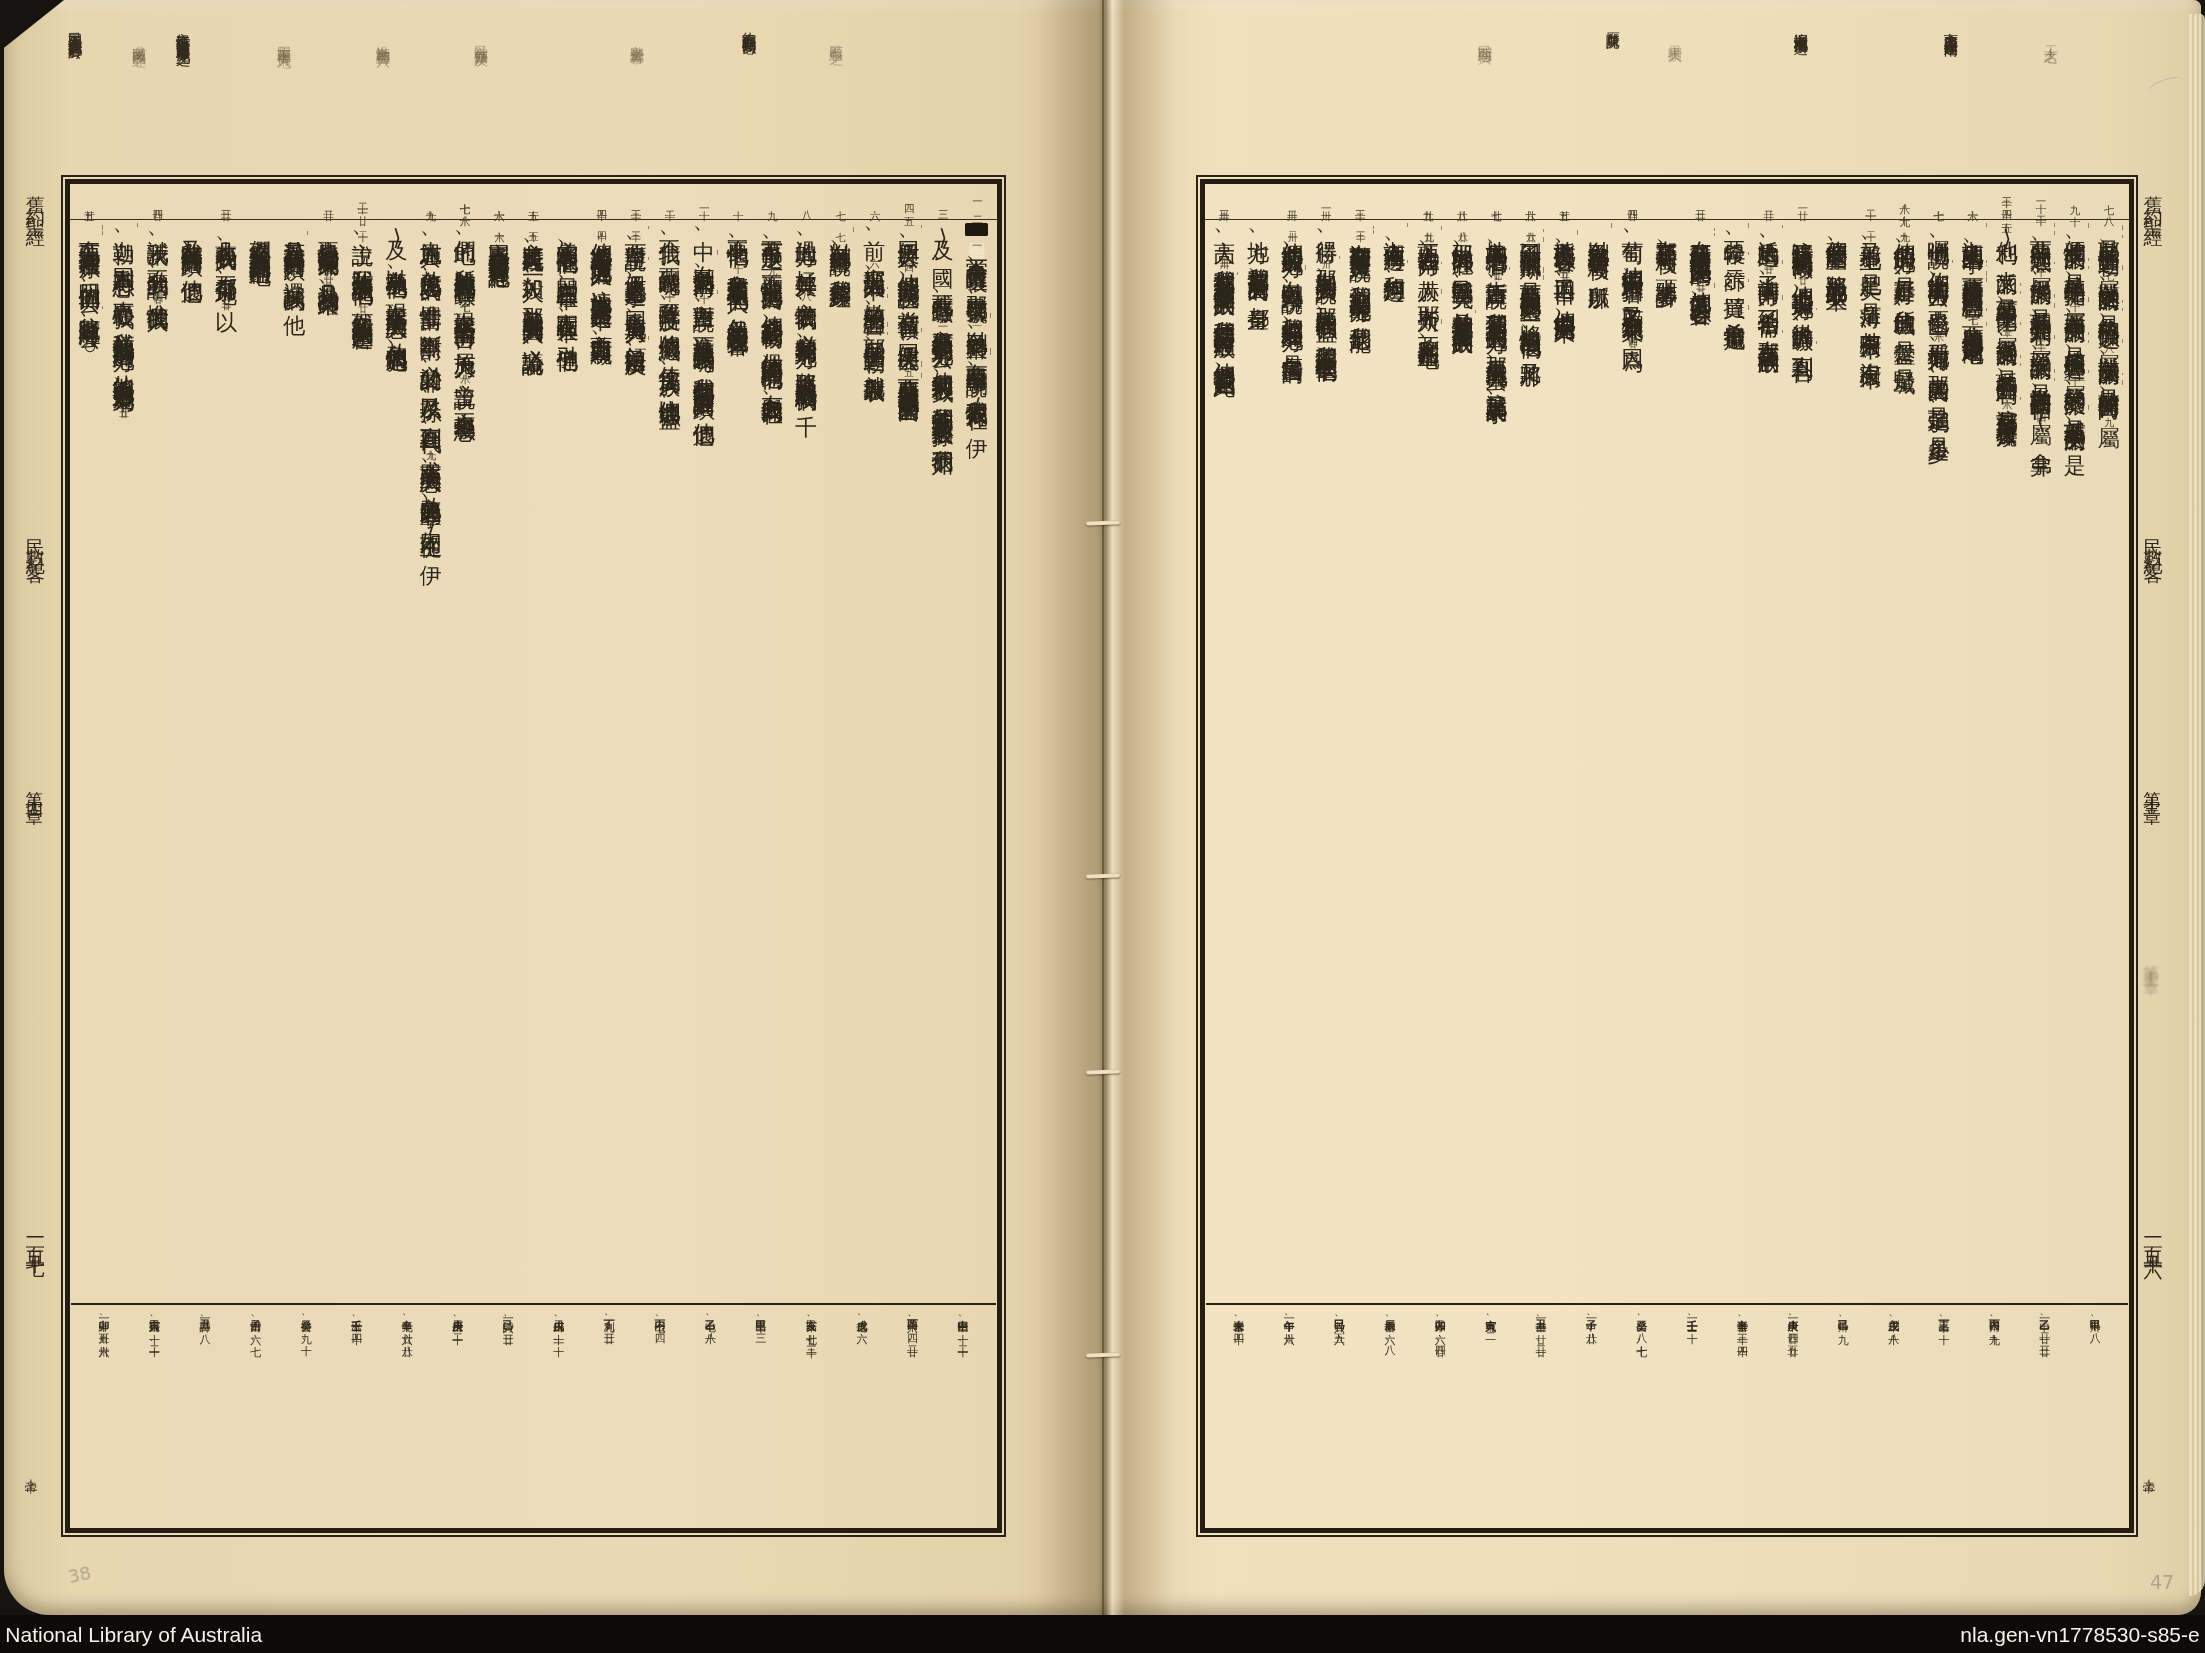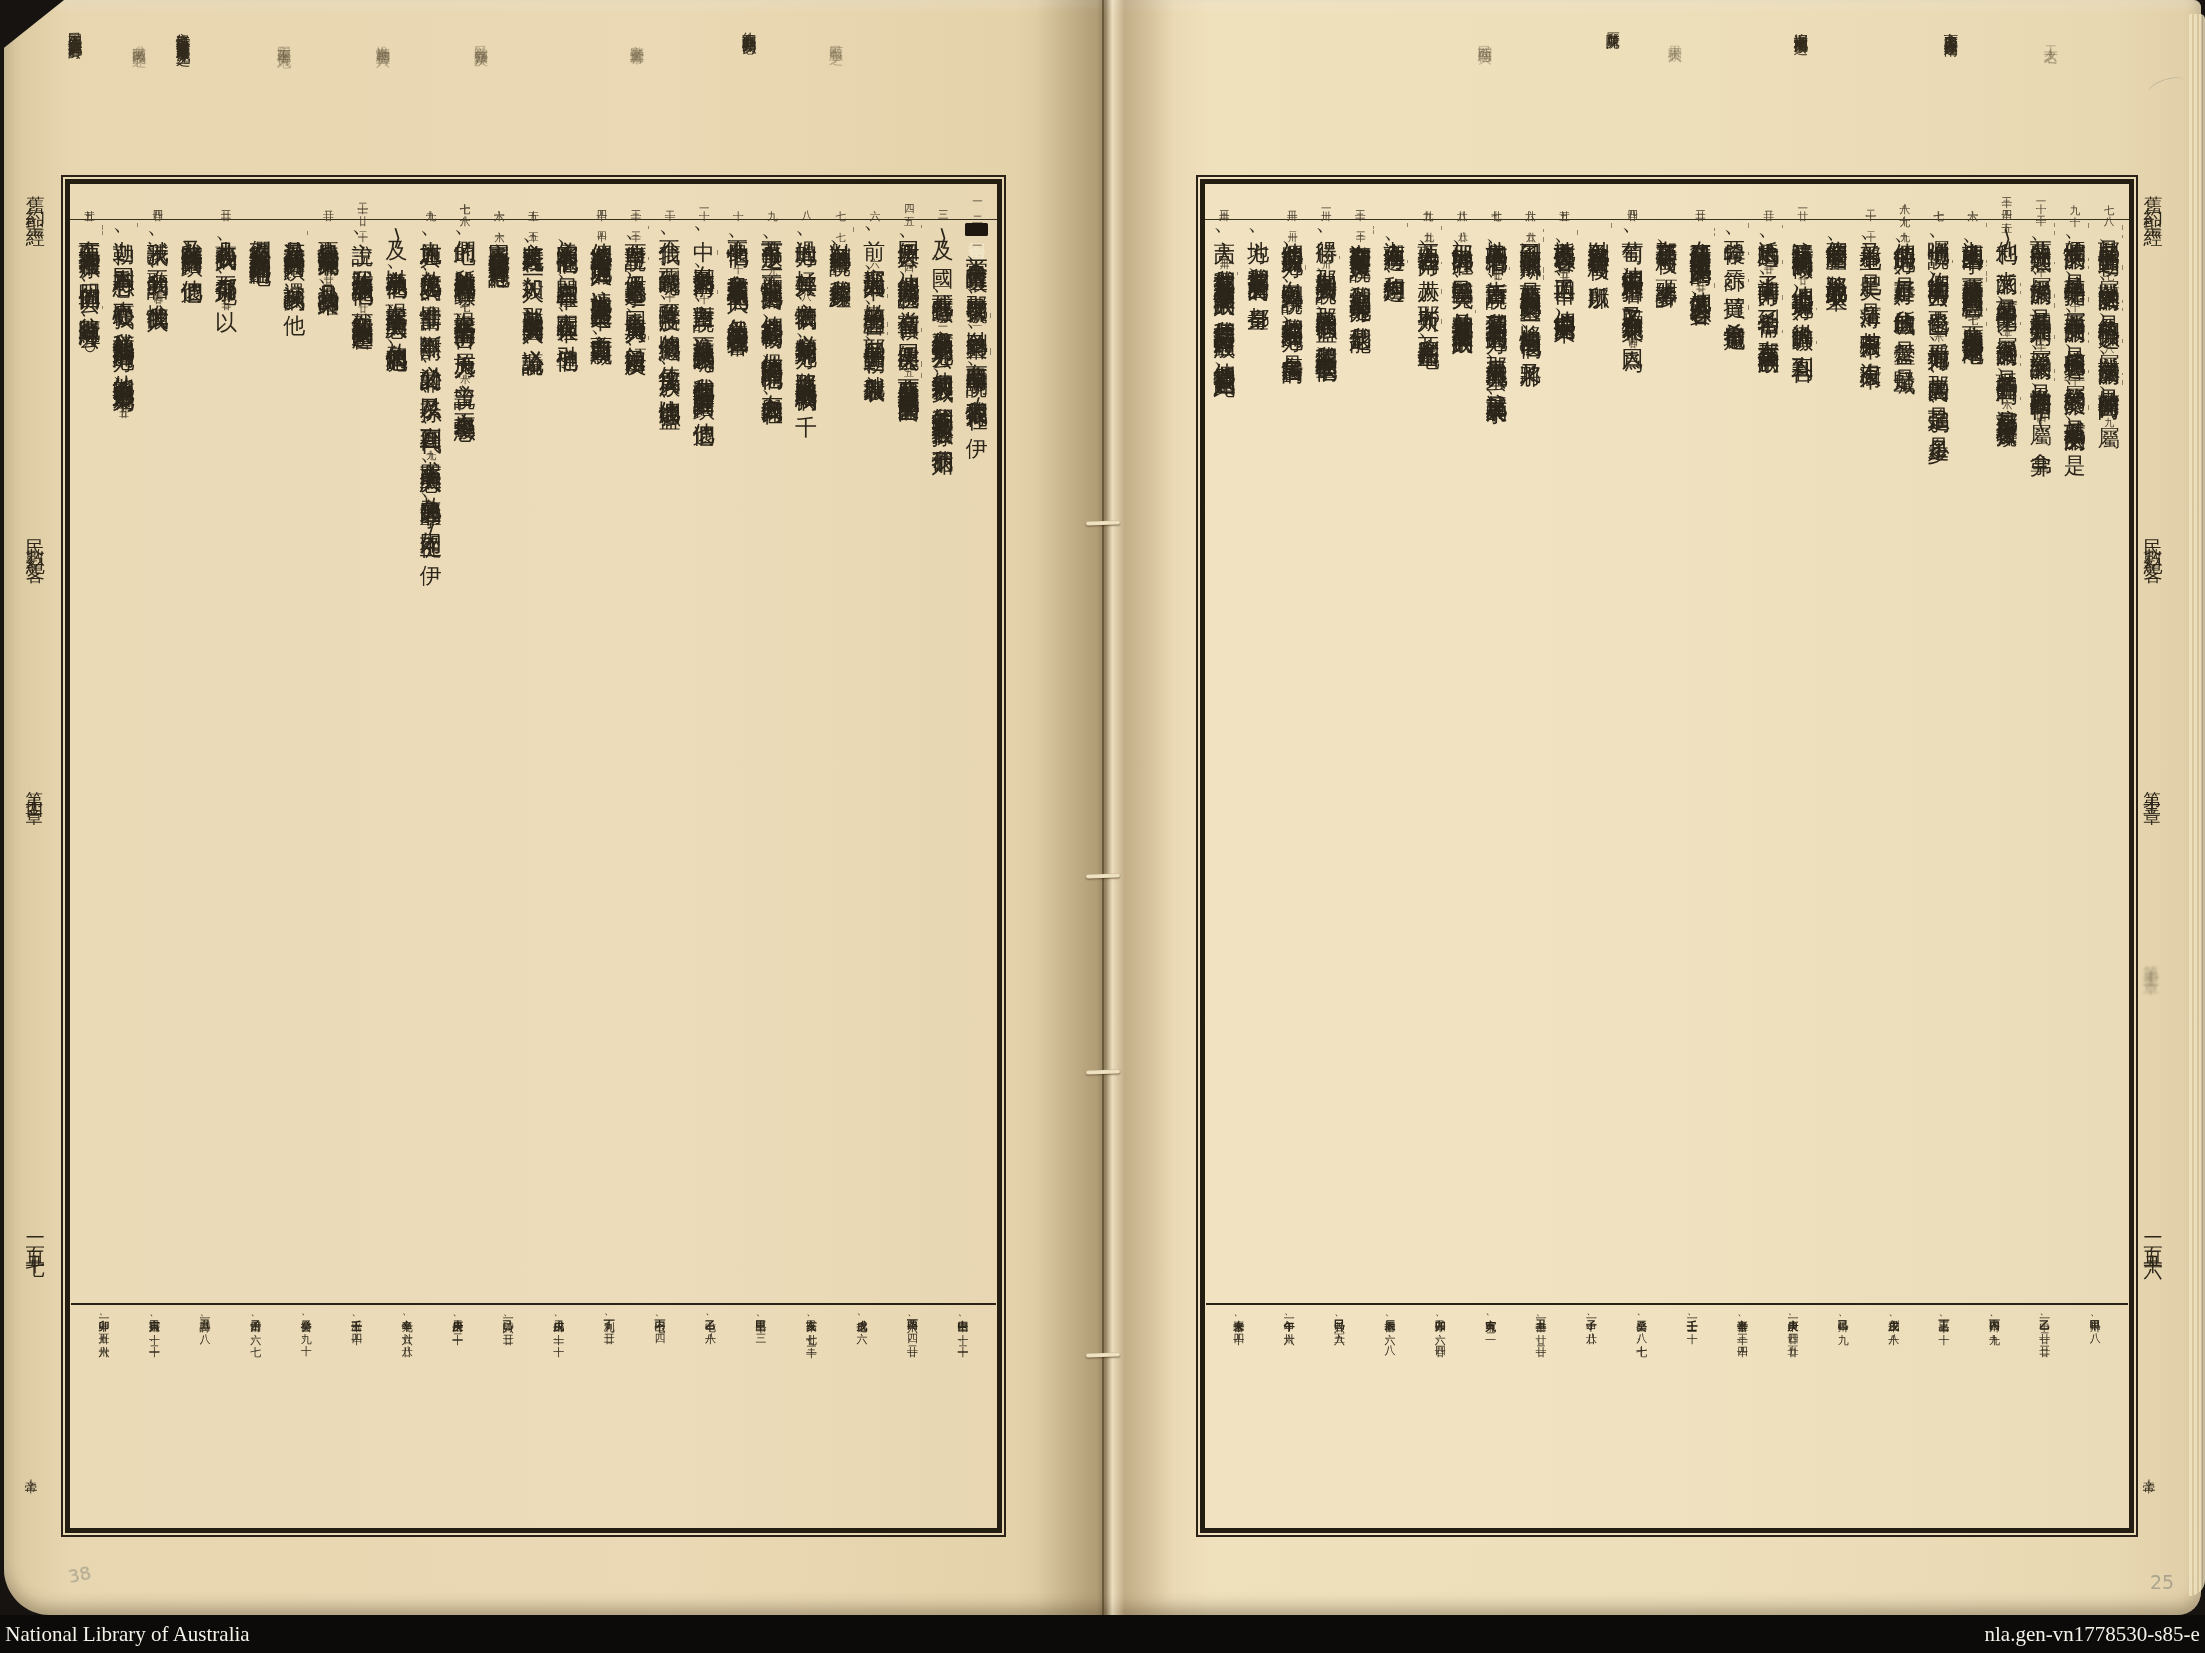--- a/index.html
+++ b/index.html
@@ -72,21 +72,21 @@
   .anno{position:absolute;writing-mode:vertical-rl;text-orientation:upright;
     font-size:14.3px;line-height:18px;letter-spacing:1.1px;color:#332b1d;}
   .anno.faint{color:rgba(95,82,58,.34);filter:blur(0.7px);}
   
   .pencil{position:absolute;font-family:"DejaVu Sans",sans-serif;color:#7d8078;opacity:.55;}
   .squiggle{position:absolute;width:37px;height:13.8px;border-top:1.6px solid #8a8d83;border-radius:50%;
     opacity:.4;transform:rotate(-18deg);}
   
   .scanbar{position:absolute;left:0;bottom:0;width:2205px;height:39px;background:#0c0b09;
     display:flex;justify-content:space-between;align-items:center;padding:0 5.3px;box-sizing:border-box;}
-  .scanbar span{font-family:Liberation Serif, serif;color:#f4f1e8;font-size:21px;}
+  .scanbar span{font-family:Liberation Sans, sans-serif;color:#f4f1e8;font-size:21px;}
 </style>
 </head>
 <body>
 
 <div class="book"></div>
 <div class="corner-curl"></div>
 <div class="edge-strip"></div>
 
 <div class="page" id="page-left">
     <div class="mlabel work" style="top: 180px;">舊約聖經</div>
@@ -286,20 +286,20 @@
   </div>
 
 <div class="gutter"></div>
 <div class="gutter-line"></div>
 <div class="stitch" style="top:521px"></div>
 <div class="stitch" style="top:874px"></div>
 <div class="stitch" style="top:1070px"></div>
 <div class="stitch" style="top:1353px"></div>
 
 <div class="pencil" style="left:68px;top:1564px;font-size:18px;transform:rotate(-12deg);filter:blur(0.5px);">38</div>
-<div class="pencil" style="left:2150px;top:1571px;font-size:19px;">25</div>
+<div class="pencil" style="left:2150px;top:1571px;font-size:19px;">47</div>
 <div class="squiggle" style="left:2148px;top:79px;"></div>
 
 <div class="scanbar">
   <span>National Library of Australia</span>
   <span>nla.gen-vn1778530-s85-e</span>
 </div>
 
 
 </body></html>

